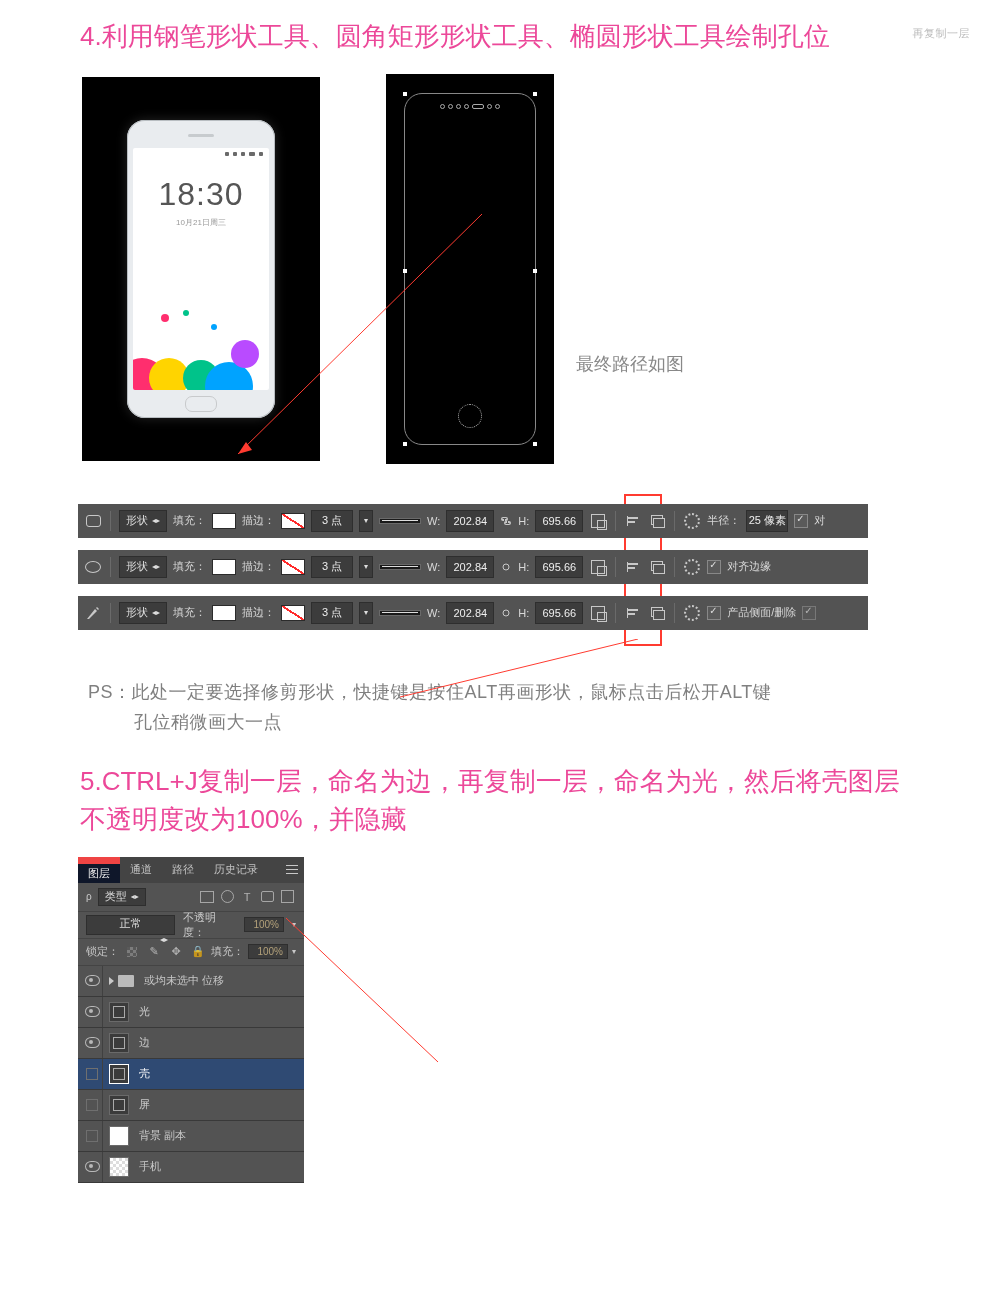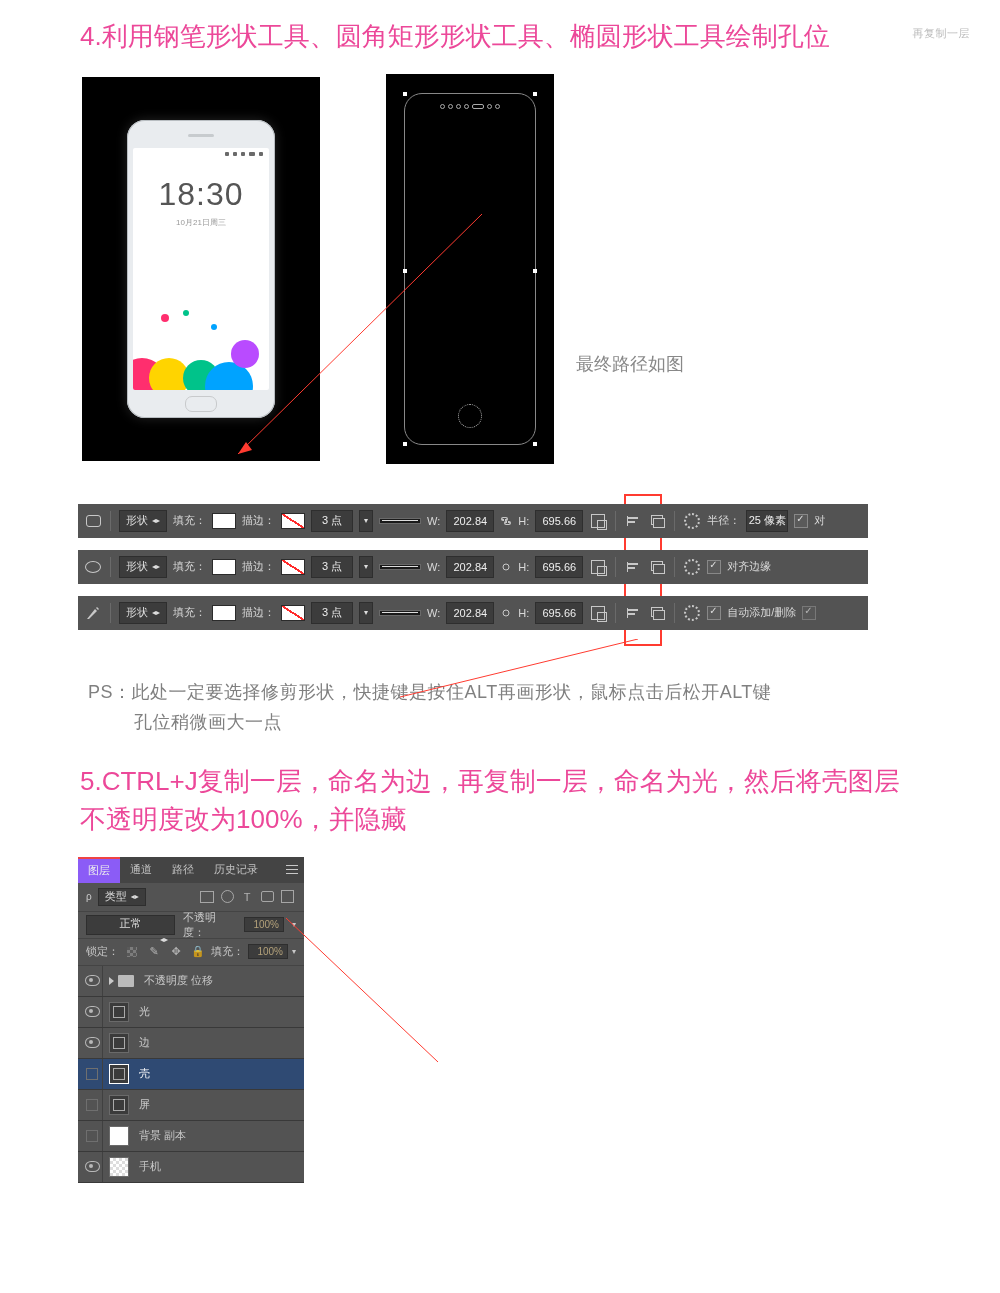--- a/index.html
+++ b/index.html
@@ -56,21 +56,21 @@
   .chain { width:12px; height:12px; }
   .red-box { position:absolute; border:2px solid #ff3b30; pointer-events:none; }
   .note-block { margin: 48px 0 0 88px; color:#808080; font-size:18px; line-height:1.6; max-width: 780px; letter-spacing:0.5px;}
   .note-indent { margin-left: 46px; margin-top:2px;}
 
   
   .bottom-row { display:flex; align-items:flex-start; margin-left: 78px; margin-top: 14px; gap: 16px;}
   .layers-panel { width: 226px; background:#535353; color:#c8c8c8; font-size:11px; }
   .lp-tabs { display:flex; height:26px; background:#444; align-items:stretch; position:relative;}
   .lp-tab { padding:0 10px; display:flex; align-items:center; color:#c0c0c0; font-size:11px;}
-  .lp-tab.active { background:#8b5cf6; color:#eee; border-top:2px solid #ef4444;}
+  .lp-tab.active { background:#0f172a; color:#eee; border-top:7px solid #ef4444;}
   .lp-menu-icon { position:absolute; right:4px; top:5px; width:16px; height:14px; }
   .lp-menu-icon span { display:block; height:1px; background:#c8c8c8; margin:3px 2px;}
   .lp-row1 { display:flex; align-items:center; height:28px; padding:0 8px; gap:6px; border-bottom:1px solid #444;}
   .lp-typefilter { display:flex; align-items:center; gap:2px;}
   .lp-micon { width:18px; height:18px; display:flex; align-items:center; justify-content:center; opacity:0.8;}
   .lp-mode-row { display:flex; align-items:center; height:26px; padding:0 8px; gap:8px; border-bottom:1px solid #444;}
   .lp-lock-row { display:flex; align-items:center; height:26px; padding:0 8px; gap:4px; border-bottom:1px solid #444;}
   .lp-opacity-box { background:#3c3c3c; color:#b3a17a; font-size:10px; padding:1px 4px; border:1px solid #2e2e2e; min-width:30px; text-align:right;}
   .lp-layer-row { display:flex; align-items:center; height:30px; border-bottom:1px solid #393939; padding-left:4px;}
   .lp-layer-row.selected { background:#2f4a73;}
@@ -311,21 +311,21 @@
           <div style="width:12px;height:12px;position:relative;">
             <div style="position:absolute;width:10px;height:8px;border:1px solid #c8c8c8;top:0;"></div>
             <div style="position:absolute;width:10px;height:8px;border:1px solid #c8c8c8;top:3px;left:2px;background:#535353;"></div>
           </div>
         </div>
       <div class="tb-sep"></div>
       <div class="tb-icon">
           <div style="width:12px;height:12px;border-radius:50%;border:2px dotted #c8c8c8;"></div>
         </div>
       <span class="checkbox-ck"></span>
-      <span class="tb-label">自动添加/删除</span>
+      <span class="tb-label">产品侧面/删除</span>
       <span class="checkbox-ck" style="opacity:0.7;"></span>
     </div>
   </div>
 
   <div class="note-block">
     <span class="ps-prefix">PS：</span><span>此处一定要选择修剪形状，快捷键是按住ALT再画形状，鼠标点击后松开ALT键</span>
     <div class="note-indent">孔位稍微画大一点</div>
   </div>
 
   <div class="heading" style="margin-top:26px;">5.CTRL+J复制一层，命名为边，再复制一层，命名为光，然后将壳图层不透明度改为100%，并隐藏</div>
@@ -388,21 +388,21 @@
         <span style="font-size:8px;">▾</span>
       </div>
 
       <div class="lp-layer-row">
         <div class="lp-vis">
             <div class="eye"></div>
           </div>
         <div class="lp-thumb-area">
             <div class="lp-tri"></div>
             <div class="lp-folder"></div>
-            <span class="lp-name">不透明度 位移</span>
+            <span class="lp-name">或均未选中 位移</span>
           </div>
       </div>
       <div class="lp-layer-row">
         <div class="lp-vis">
             <div class="eye"></div>
           </div>
         <div class="lp-thumb-area">
             <div class="lp-shape-thumb"></div>
             <span class="lp-name">光</span>
           </div>

